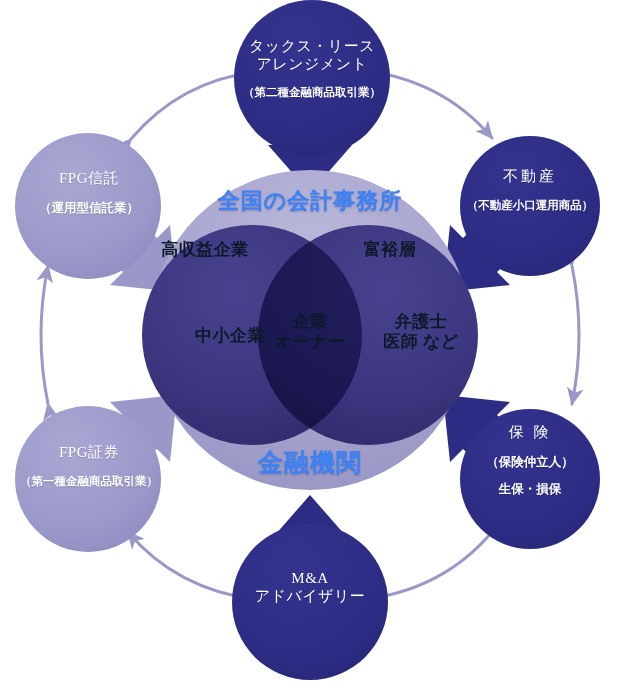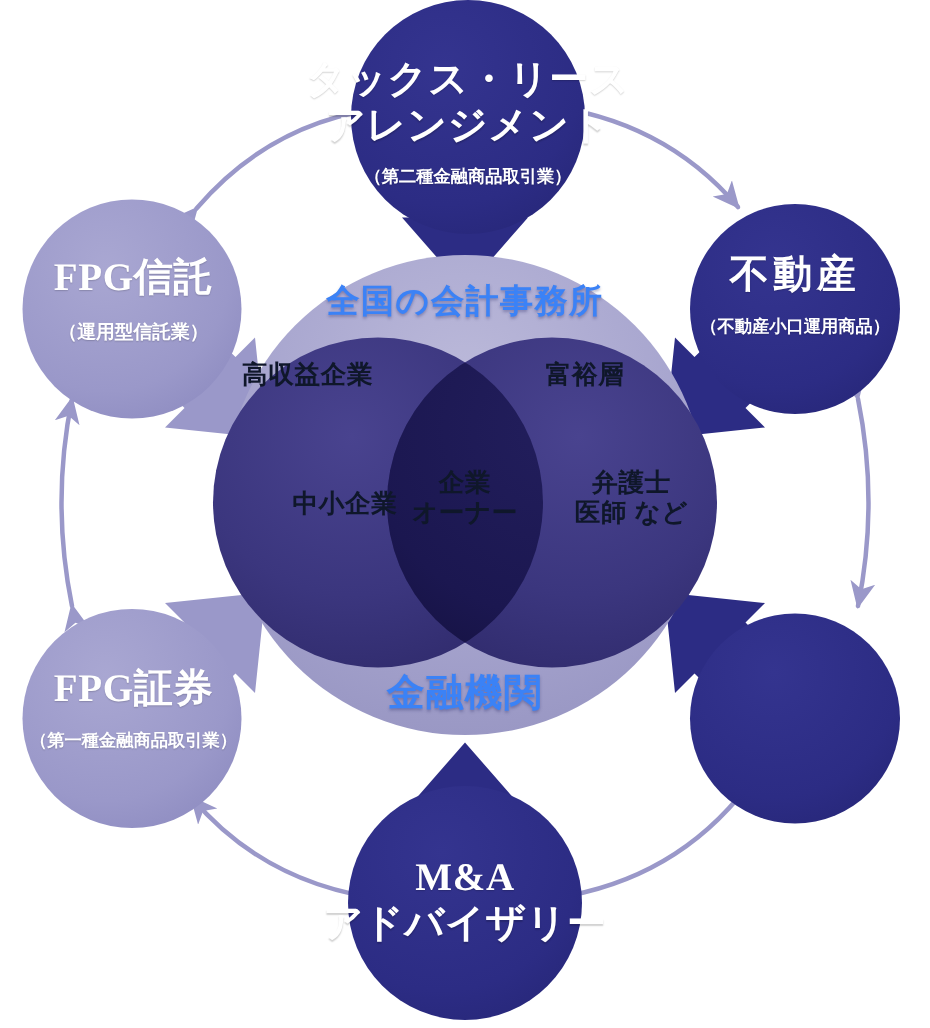--- a/index.html
+++ b/index.html
@@ -27,22 +27,22 @@
   .node-label {
     position: absolute;
     text-align: center;
     color: #ffffff;
     line-height: 1.18;
     pointer-events: none;
     text-shadow: 0 1px 1px rgba(0,0,0,0.18);
   }
   .node-title {
     display: block;
-    font-size: 26px;
-    font-weight: 700;
+    font-size: 15px;
+    font-weight: 400;
     letter-spacing: 0.5px;
     white-space: nowrap;
   }
   .node-title.wide {
     letter-spacing: 3px;
   }
   .node-sub {
     display: block;
     font-size: 12.5px;
     font-weight: 700;
@@ -202,20 +202,25 @@
     <span class="node-title">タックス・リース</span>
     <span class="node-title">アレンジメント</span>
     <span class="node-sub tiny">（第二種金融商品取引業）</span>
   </div>
 
   <div class="node-label" style="left:430px; top:168px; width:200px;">
     <span class="node-title wide">不動産</span>
     <span class="node-sub tiny">（不動産小口運用商品）</span>
   </div>
 
+  <div class="node-label" style="left:440px; top:424px; width:180px;">
+    <span class="node-title wide">保 険</span>
+    <span class="node-sub">（保険仲立人）</span>
+    <span class="node-sub">生保・損保</span>
+  </div>
 
   <div class="node-label" style="left:205px; top:570px; width:210px;">
     <span class="node-title">M&amp;A</span>
     <span class="node-title">アドバイザリー</span>
   </div>
 
   <div class="node-label" style="left:0px; top:444px; width:178px;">
     <span class="node-title">FPG証券</span>
     <span class="node-sub tiny">（第一種金融商品取引業）</span>
   </div>

